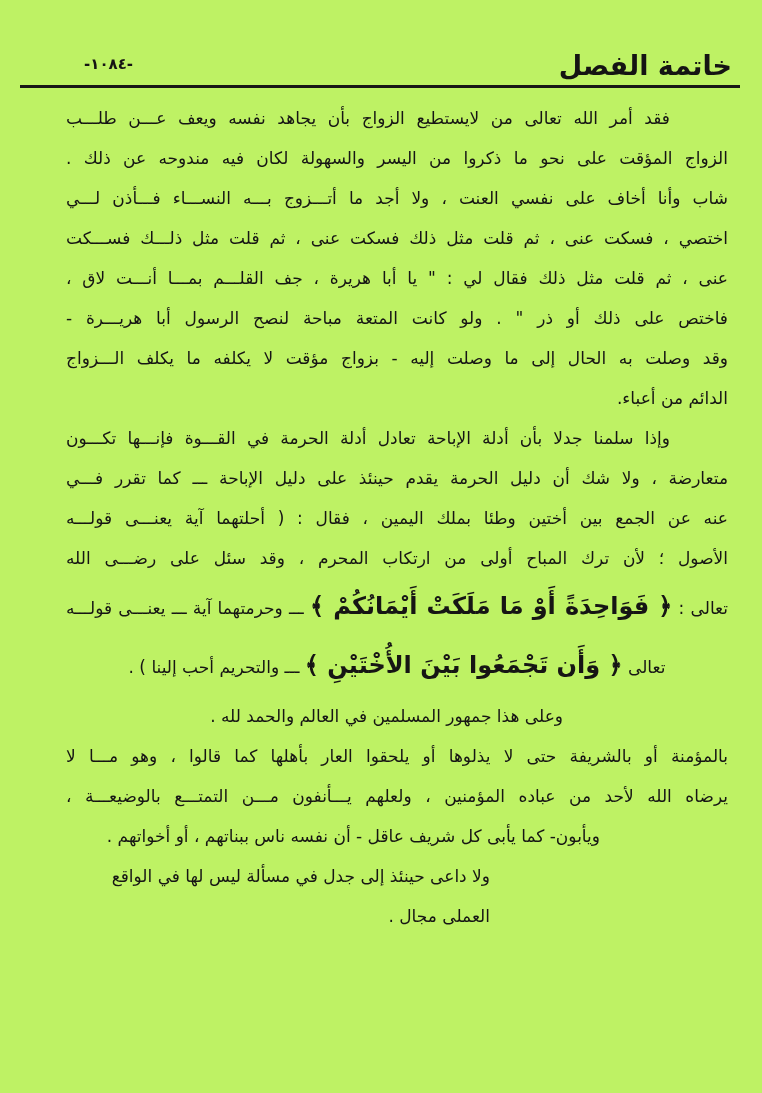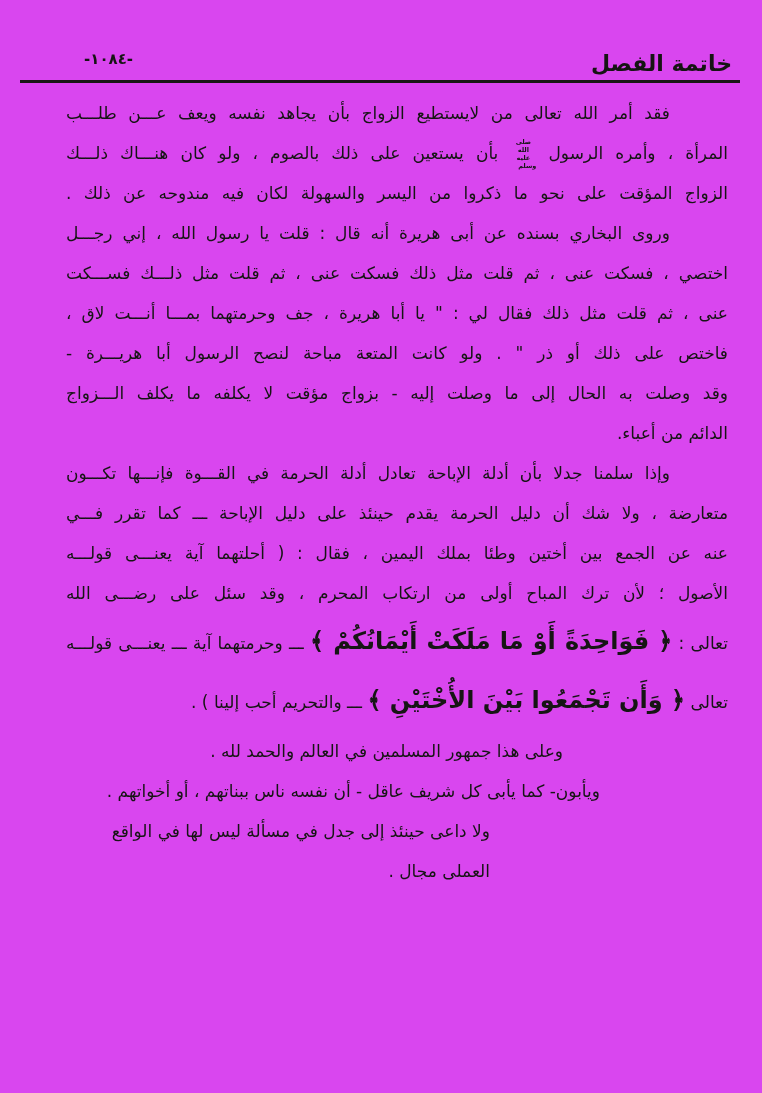--- a/index.html
+++ b/index.html
@@ -1,41 +1,41 @@
 <!DOCTYPE html>
 <html lang="ar"><head>
 <meta charset="utf-8">
 <style>
   html, body { margin: 0; padding: 0; background: #ffffff; }
   .page {
     position: relative;
     width: 762px;
     height: 1093px;
     margin: 0 auto;
-    background: #d946ef;
+    background: #bef264;
     color: #151413;
     font-family: "DejaVu Sans", sans-serif;
     box-sizing: border-box;
     overflow: hidden;
   }
   .page-header {
     display: flex;
     justify-content: space-between;
     align-items: flex-end;
     padding: 50px 30px 0 48px;
   }
   .page-number {
     font-size: 15px;
     font-weight: bold;
     letter-spacing: 1px;
     margin-bottom: 8px;
     margin-left: 36px;
   }
   .header-title {
-    font-size: 22px;
+    font-size: 27px;
     font-weight: bold;
     direction: rtl;
     margin-left: auto;
     padding-left: 4px;
   }
   .header-rule {
     margin: 4px 22px 0 20px;
     border: 0;
     border-top: 3px solid #181716;
     height: 0;
@@ -50,21 +50,21 @@
   .line {
     font-size: 17px;
     line-height: 40px;
     color: #161514;
   }
   .line.j {
     text-align: justify;
     text-align-last: justify;
   }
   .line.s { text-align: right; }
-  .line.q-line { line-height: 57px; }
+  .line.q-line { line-height: 57px; text-align: center; }
   .quran {
     font-weight: bold;
     font-size: 24px;
   }
   .honorific {
     display: inline-block;
     width: 26px;
     font-size: 6.5px;
     line-height: 1.25;
     text-align: center;
@@ -78,42 +78,43 @@
 
 <div class="page">
   <div class="page-header">
     <div class="page-number">-١٠٨٤-</div>
     <div class="header-title">خاتمة الفصل</div>
   </div>
   <hr class="header-rule">
   <main class="page-text">
       <div class="para">
         <div class="line j" style="padding-right: 58px;"><span>فقد أمر الله تعالى من لايستطيع الزواج بأن يجاهد نفسه ويعف عـــن طلـــب</span></div>
-        <div class="line j"><span>المرأة ، وأمره الرسول </span><span class="honorific">صلى الله عليه وسلم</span><span> بأن يستعين على ذلك بالصوم ، ولو كان هنـــاك ذلـــك</span></div>
         <div class="line j"><span>الزواج المؤقت على نحو ما ذكروا من اليسر والسهولة لكان فيه مندوحه عن ذلك .</span></div>
       </div>
       <div class="para">
-        <div class="line j" style="padding-right: 58px;"><span>وروى البخاري بسنده عن أبى هريرة أنه قال : قلت يا رسول الله ، إني رجـــل</span></div>
+        <div class="line j"><span>شاب وأنا أخاف على نفسي العنت ، ولا أجد ما أتـــزوج بـــه النســـاء فـــأذن لـــي</span></div>
         <div class="line j"><span>اختصي ، فسكت عنى ، ثم قلت مثل ذلك فسكت عنى ، ثم قلت مثل ذلـــك فســـكت</span></div>
-        <div class="line j"><span>عنى ، ثم قلت مثل ذلك فقال لي : " يا أبا هريرة ، جف وحرمتهما بمـــا أنـــت لاق ،</span></div>
+        <div class="line j"><span>عنى ، ثم قلت مثل ذلك فقال لي : " يا أبا هريرة ، جف القلـــم بمـــا أنـــت لاق ،</span></div>
         <div class="line j"><span>فاختص على ذلك أو ذر " . ولو كانت المتعة مباحة لنصح الرسول أبا هريـــرة -</span></div>
         <div class="line j"><span>وقد وصلت به الحال إلى ما وصلت إليه - بزواج مؤقت لا يكلفه ما يكلف الـــزواج</span></div>
         <div class="line s"><span>الدائم من أعباء.</span></div>
       </div>
       <div class="para">
         <div class="line j" style="padding-right: 58px;"><span>وإذا سلمنا جدلا بأن أدلة الإباحة تعادل أدلة الحرمة في القـــوة فإنـــها تكـــون</span></div>
         <div class="line j"><span>متعارضة ، ولا شك أن دليل الحرمة يقدم حينئذ على دليل الإباحة ـــ كما تقرر فـــي</span></div>
         <div class="line j"><span>عنه عن الجمع بين أختين وطئا بملك اليمين ، فقال : ( أحلتهما آية يعنـــى قولـــه</span></div>
         <div class="line j"><span>الأصول ؛ لأن ترك المباح أولى من ارتكاب المحرم ، وقد سئل على رضـــى الله</span></div>
         <div class="line j q-line"><span>تعالى : </span><span class="quran">﴿ فَوَاحِدَةً أَوْ مَا مَلَكَتْ أَيْمَانُكُمْ ﴾</span><span> ـــ وحرمتهما آية ـــ يعنـــى قولـــه</span></div>
         <div class="line s q-line"><span>تعالى </span><span class="quran">﴿ وَأَن تَجْمَعُوا بَيْنَ الأُخْتَيْنِ ﴾</span><span> ـــ والتحريم أحب إلينا ) .</span></div>
       </div>
       <div class="para">
         <div class="line s" style="padding-right: 165px;"><span>وعلى هذا جمهور المسلمين في العالم والحمد لله .</span></div>
       </div>
       <div class="para">
+        <div class="line j"><span>بالمؤمنة أو بالشريفة حتى لا يذلوها أو يلحقوا العار بأهلها كما قالوا ، وهو مـــا لا</span></div>
+        <div class="line j"><span>يرضاه الله لأحد من عباده المؤمنين ، ولعلهم يـــأنفون مـــن التمتـــع بالوضيعـــة ،</span></div>
         <div class="line s" style="padding-right: 128px;"><span>ويأبون- كما يأبى كل شريف عاقل - أن نفسه ناس ببناتهم ، أو أخواتهم .</span></div>
       </div>
       <div class="para">
         <div class="line s" style="padding-right: 238px;"><span>ولا داعى حينئذ إلى جدل في مسألة ليس لها في الواقع العملى مجال .</span></div>
       </div>
     </main>
 </div>
 
 </body></html>

